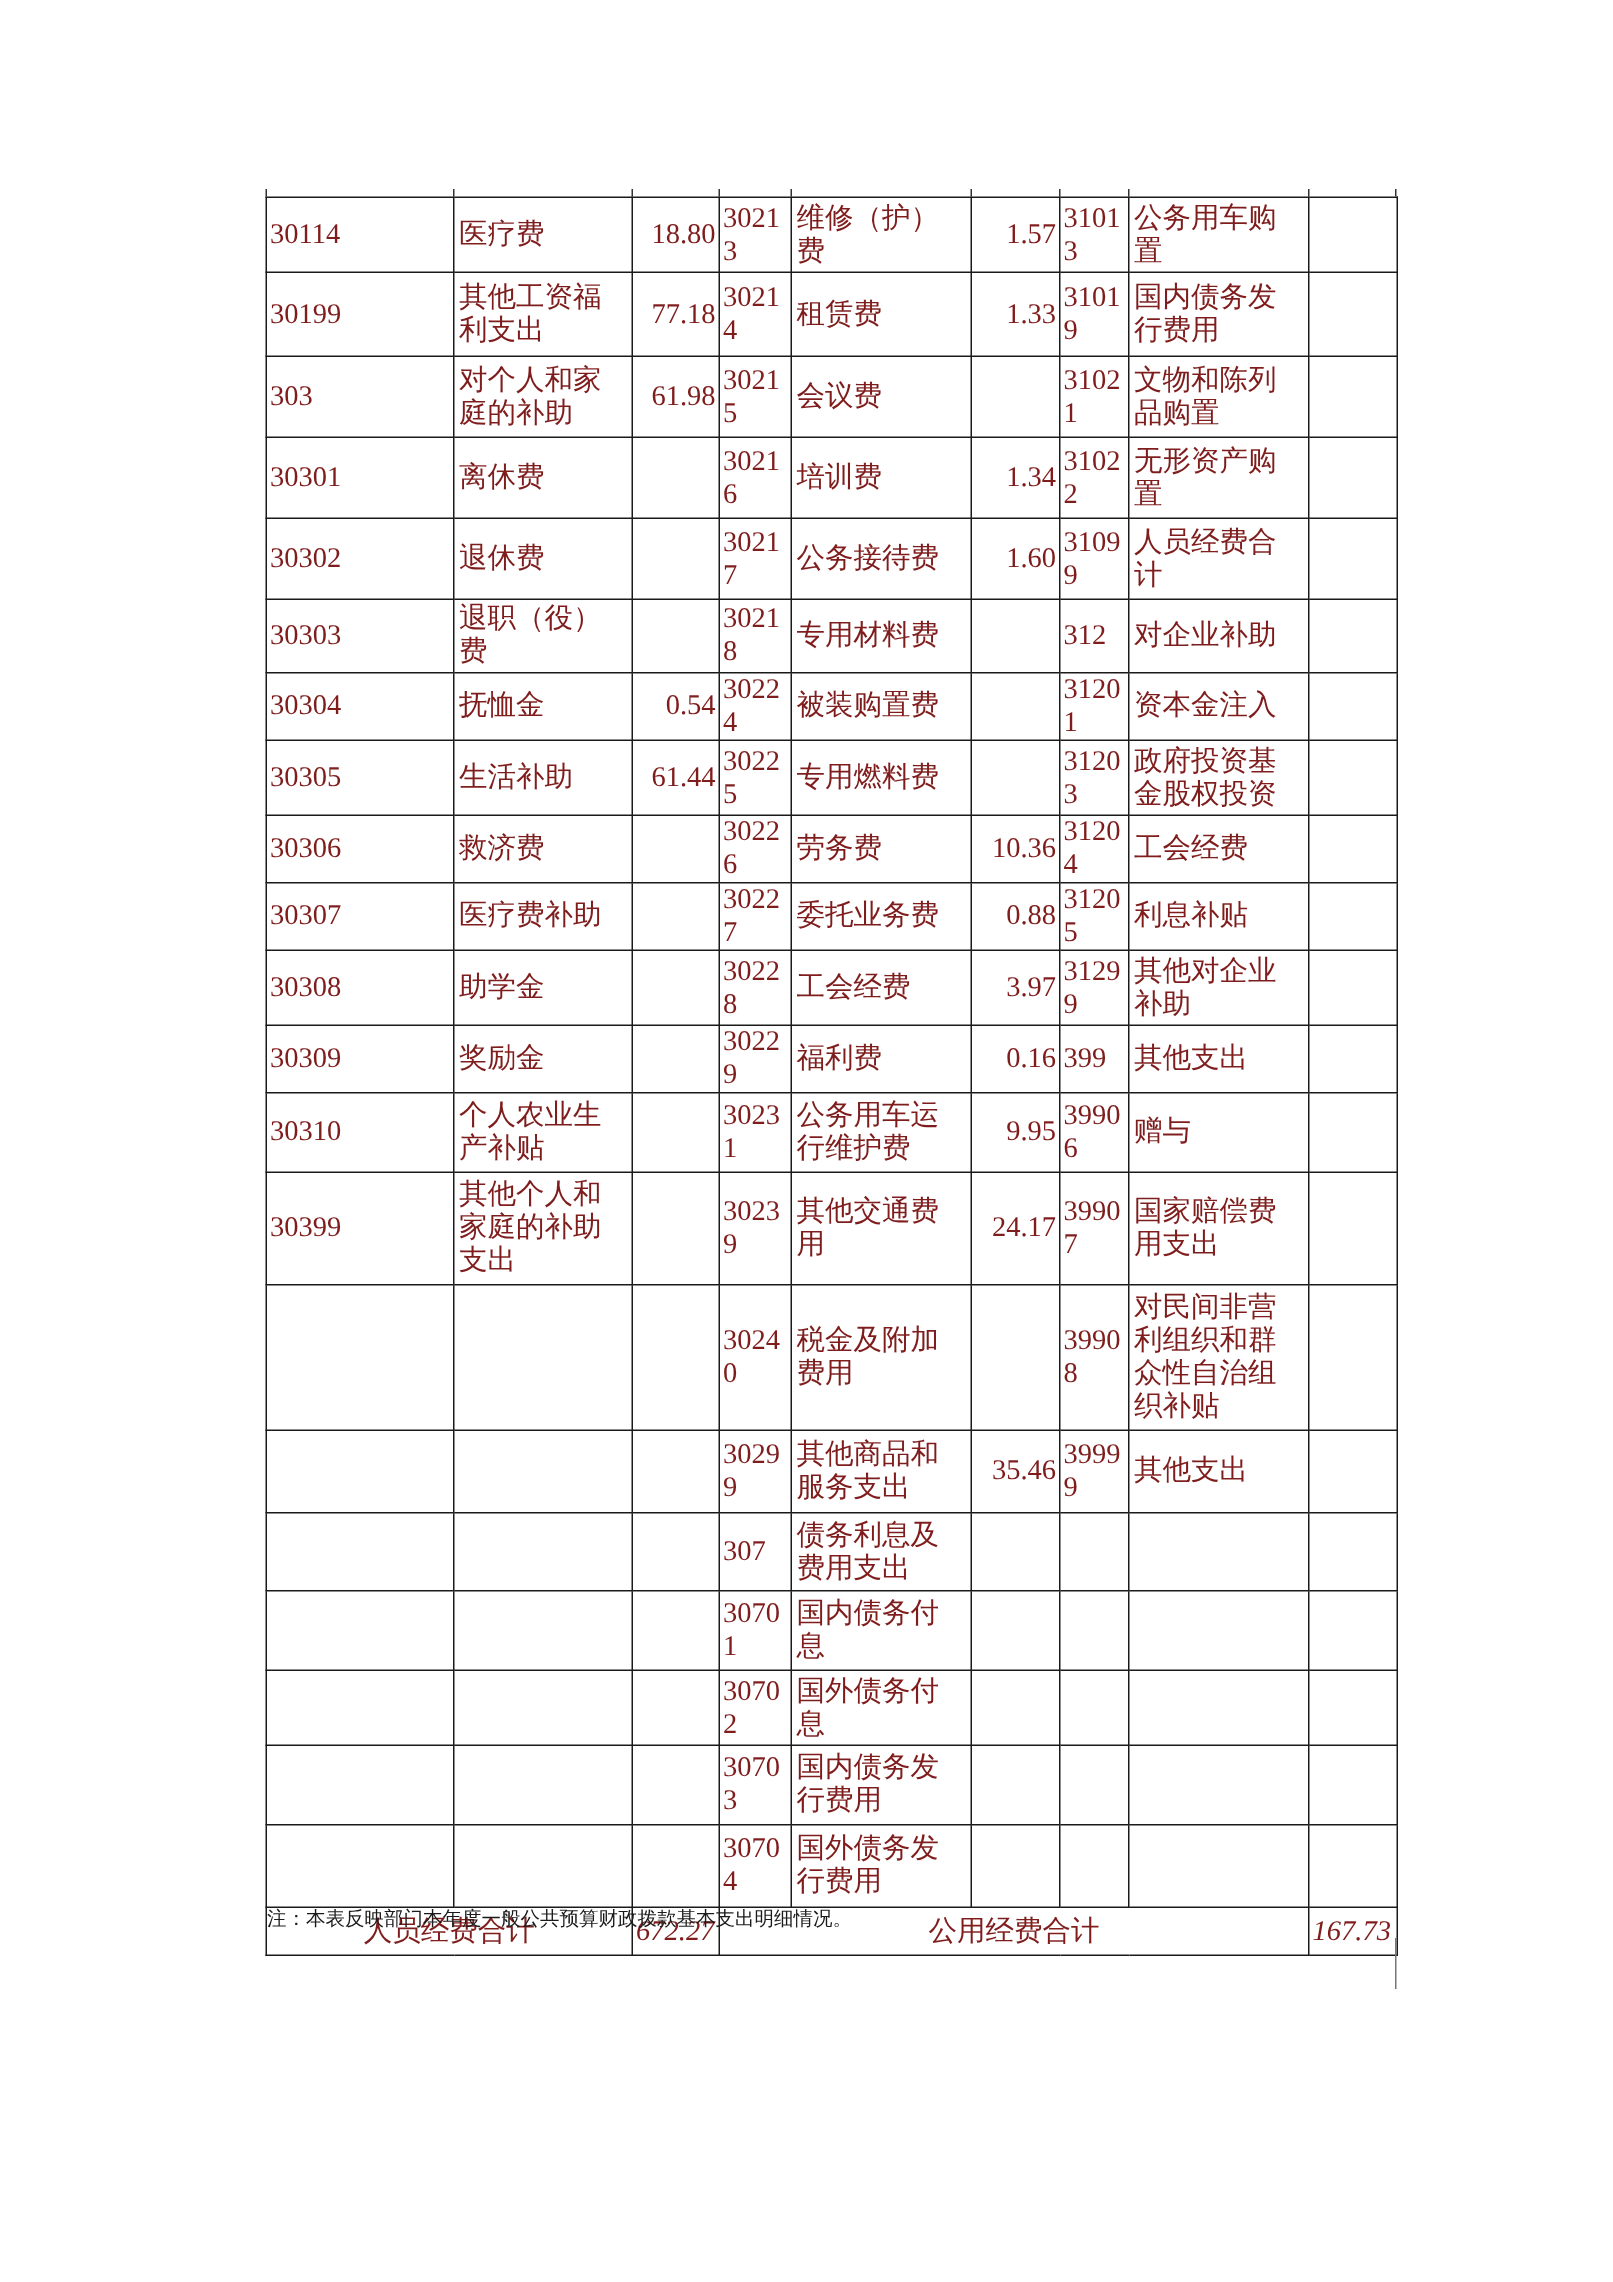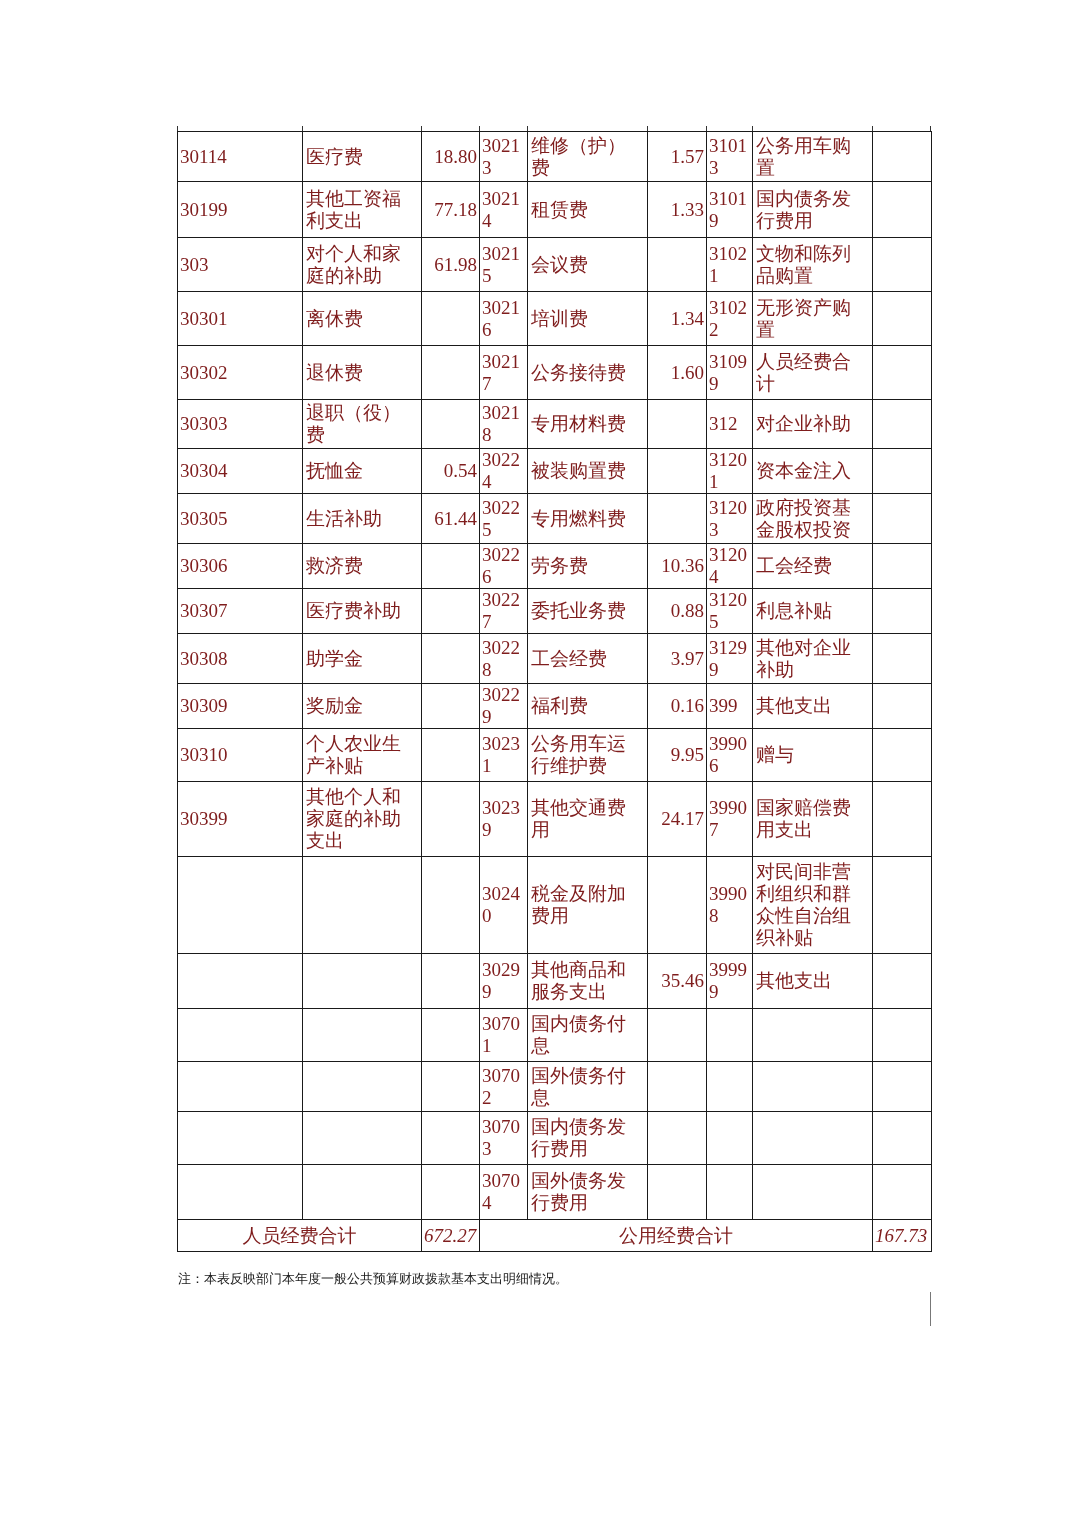--- a/index.html
+++ b/index.html
@@ -271,20 +271,31 @@
             <td class="c-code"></td>
             <td class="c-name"></td>
             <td class="c-amt"></td>
             <td class="c-code">30299</td>
             <td class="c-name">其他商品和服务支出</td>
             <td class="c-amt">35.46</td>
             <td class="c-code">39999</td>
             <td class="c-name">其他支出</td>
             <td class="c-amt"></td>
           </tr>
+          <tr style="height: 52px;">
+            <td class="c-code"></td>
+            <td class="c-name"></td>
+            <td class="c-amt"></td>
+            <td class="c-code">307</td>
+            <td class="c-name">债务利息及费用支出</td>
+            <td class="c-amt"></td>
+            <td class="c-code"></td>
+            <td class="c-name"></td>
+            <td class="c-amt"></td>
+          </tr>
           <tr style="height: 53px;">
             <td class="c-code"></td>
             <td class="c-name"></td>
             <td class="c-amt"></td>
             <td class="c-code">30701</td>
             <td class="c-name">国内债务付息</td>
             <td class="c-amt"></td>
             <td class="c-code"></td>
             <td class="c-name"></td>
             <td class="c-amt"></td>

